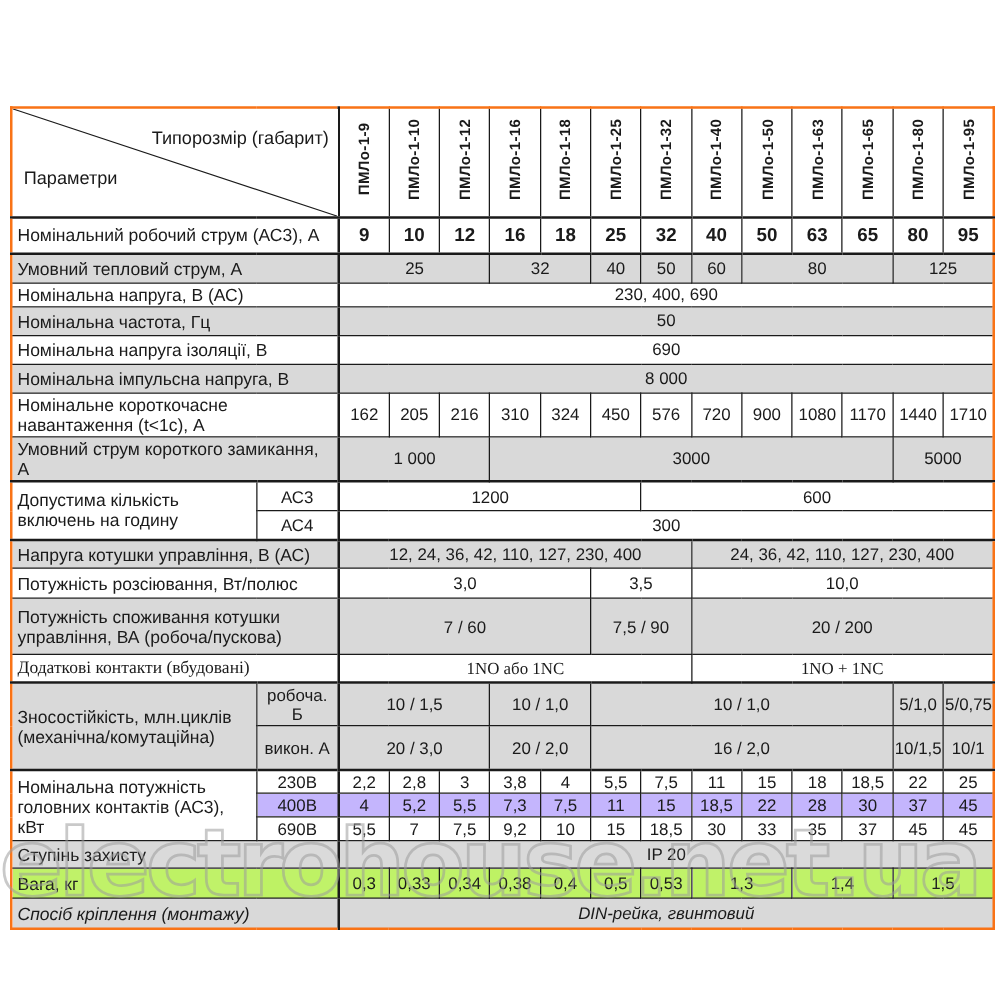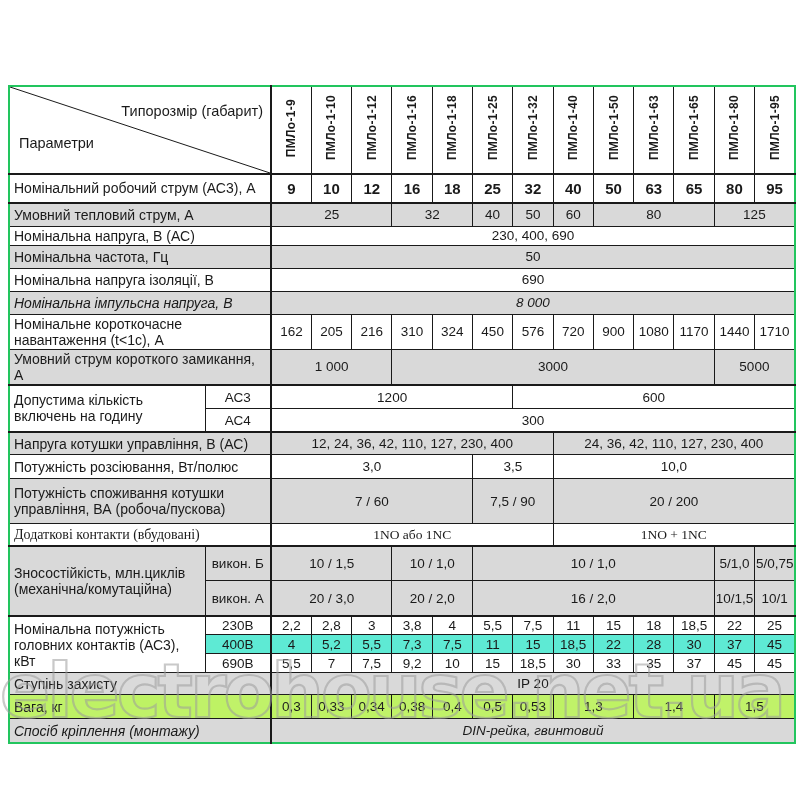--- a/index.html
+++ b/index.html
@@ -3,21 +3,21 @@
 <meta charset="utf-8">
 <style>
   html,body{margin:0;padding:0;}
   body{
     width:800px;height:800px;background:#ffffff;position:relative;overflow:hidden;
     font-family:"Liberation Sans", sans-serif;color:#1a1a1a;
   }
   .table-wrap{position:absolute;left:8px;top:85px;}
   table{
     border-collapse:collapse;table-layout:fixed;width:788px;
-    border:2px solid #22c55e;
+    border:2px solid #f97316;
   }
   th,td{border:1px solid #1a1a1a;overflow:hidden;}
   thead th{border-bottom:2px solid #1a1a1a;height:86px;background:#fff;font-weight:bold;padding:0;}
   td.lbl{font-size:14px;text-align:left;padding:1px 3px 1px 4px;line-height:1.15;}
   td.sub{font-size:13.5px;text-align:center;padding:0 4px;}
   td.val{font-size:13.5px;text-align:center;padding:0 1px;white-space:nowrap;}
   td.val.b{font-weight:bold;font-size:15px;}
   .dstart{border-left:2px solid #1a1a1a !important;}
   tr.tb>td{border-bottom-width:2px;}
   tr.tt>td{border-top-width:2px;}
@@ -120,21 +120,21 @@
           <td class="val dstart" colspan="13">230, 400, 690</td>
         </tr>
         <tr style="height: 23px; background: rgb(217, 217, 217);">
           <td class="lbl" colspan="2">Номінальна частота, Гц</td>
           <td class="val dstart" colspan="13">50</td>
         </tr>
         <tr style="height: 23px; background: rgb(255, 255, 255);">
           <td class="lbl" colspan="2">Номінальна напруга ізоляції, В</td>
           <td class="val dstart" colspan="13">690</td>
         </tr>
-        <tr style="height: 23px; background: rgb(217, 217, 217); font-style: italic;">
+        <tr style="height: 23px; background: rgb(217, 217, 217);">
           <td class="lbl" colspan="2">Номінальна імпульсна напруга, В</td>
           <td class="val dstart" colspan="13">8 000</td>
         </tr>
         <tr style="height: 33px; background: rgb(255, 255, 255); padding-left: 17px;">
           <td class="lbl" colspan="2">Номінальне короткочасне навантаження (t&lt;1с), А</td>
           <td class="val dstart">162</td>
           <td class="val">205</td>
           <td class="val">216</td>
           <td class="val">310</td>
           <td class="val">324</td>
@@ -180,21 +180,21 @@
           <td class="val" colspan="2">7,5 / 90</td>
           <td class="val" colspan="6">20 / 200</td>
         </tr>
         <tr style="height: 22px; background: rgb(255, 255, 255); font-family: Liberation Serif, serif;">
           <td class="lbl" colspan="2">Додаткові контакти (вбудовані)</td>
           <td class="val dstart" colspan="7">1NO або 1NC</td>
           <td class="val" colspan="6">1NO + 1NC</td>
         </tr>
         <tr class="tt" style="height: 35px; background: rgb(217, 217, 217);">
           <td class="lbl" colspan="1" rowspan="2">Зносостійкість, млн.циклів (механічна/комутаційна)</td>
-          <td class="sub">викон. Б</td>
+          <td class="sub">робоча. Б</td>
           <td class="val dstart" colspan="3">10 / 1,5</td>
           <td class="val" colspan="2">10 / 1,0</td>
           <td class="val" colspan="6">10 / 1,0</td>
           <td class="val">5/1,0</td>
           <td class="val">5/0,75</td>
         </tr>
         <tr style="height: 35px; background: rgb(217, 217, 217);">
           <td class="sub">викон. А</td>
           <td class="val dstart" colspan="3">20 / 3,0</td>
           <td class="val" colspan="2">20 / 2,0</td>
@@ -212,21 +212,21 @@
           <td class="val">4</td>
           <td class="val">5,5</td>
           <td class="val">7,5</td>
           <td class="val">11</td>
           <td class="val">15</td>
           <td class="val">18</td>
           <td class="val">18,5</td>
           <td class="val">22</td>
           <td class="val">25</td>
         </tr>
-        <tr style="height: 19px; background: #5eead4;">
+        <tr style="height: 19px; background: #c4b5fd;">
           <td class="sub">400В</td>
           <td class="val dstart">4</td>
           <td class="val">5,2</td>
           <td class="val">5,5</td>
           <td class="val">7,3</td>
           <td class="val">7,5</td>
           <td class="val">11</td>
           <td class="val">15</td>
           <td class="val">18,5</td>
           <td class="val">22</td>

